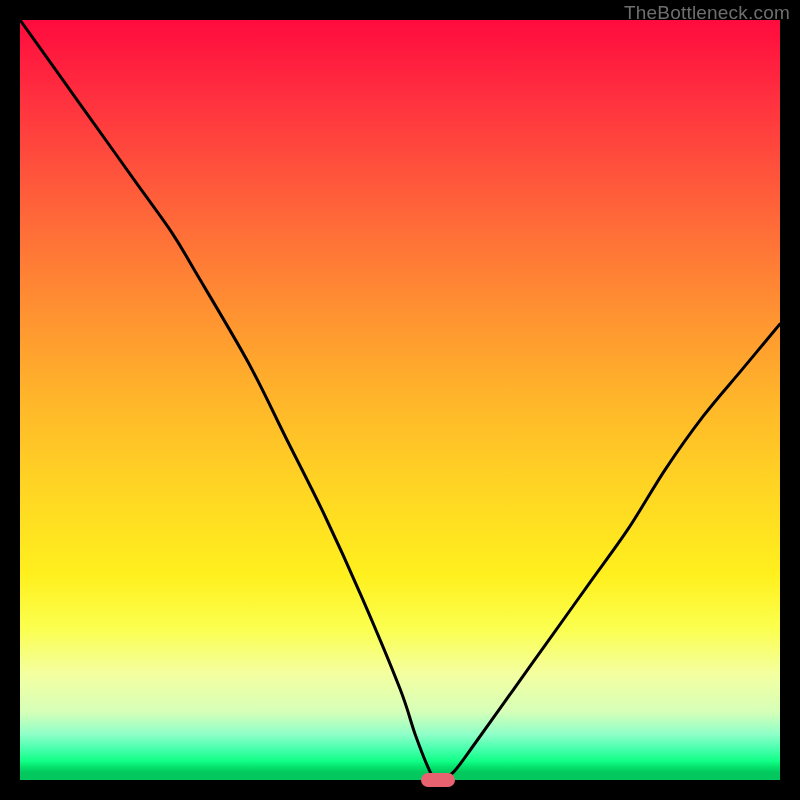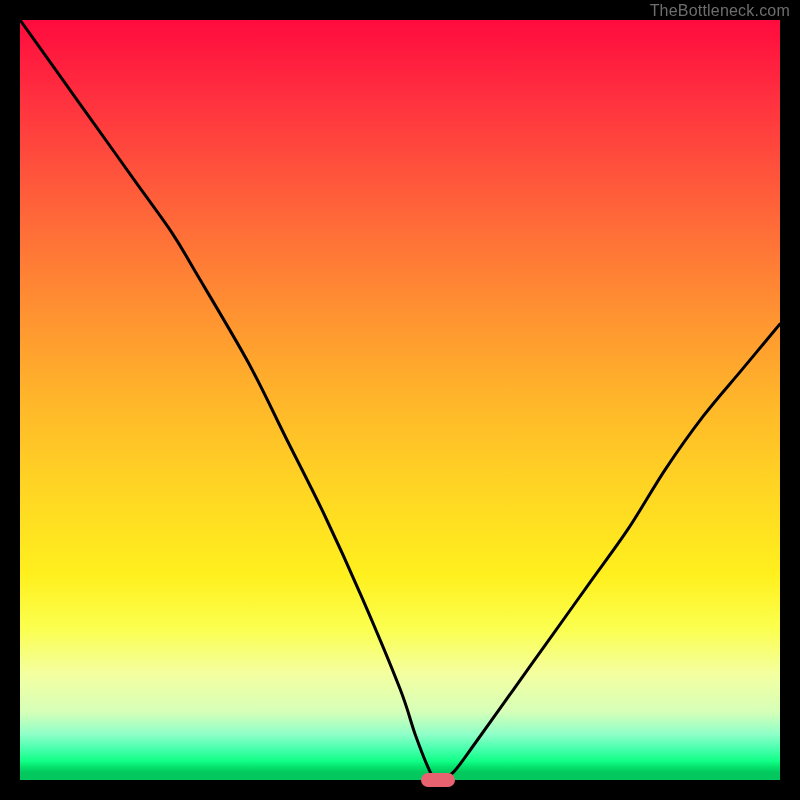--- a/index.html
+++ b/index.html
@@ -57,21 +57,21 @@
     height: 14px;
     background: #e8626f;
     border-radius: 7px;
     transform: translate(-50%, -50%);
   }
   .watermark {
     position: absolute;
     top: 2px;
     right: 10px;
     color: #6e6e6e;
-    font-size: 16px;
+    font-size: 19px;
     font-weight: 500;
     letter-spacing: 0.2px;
     user-select: none;
   }
 </style>
 </head>
 <body>
 
 <div class="frame">
 

